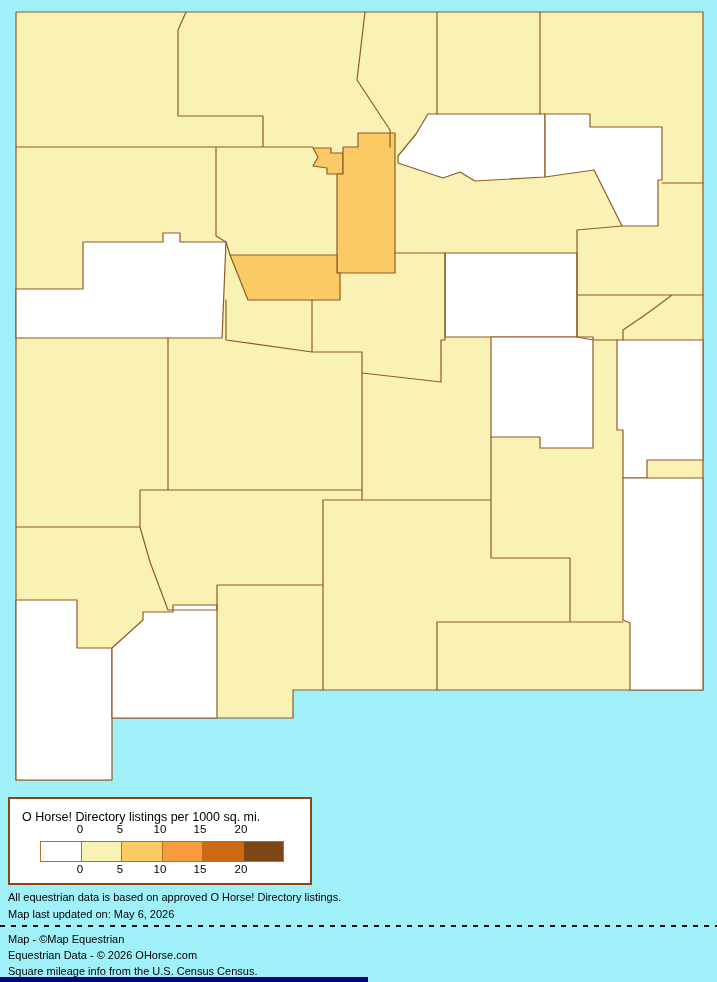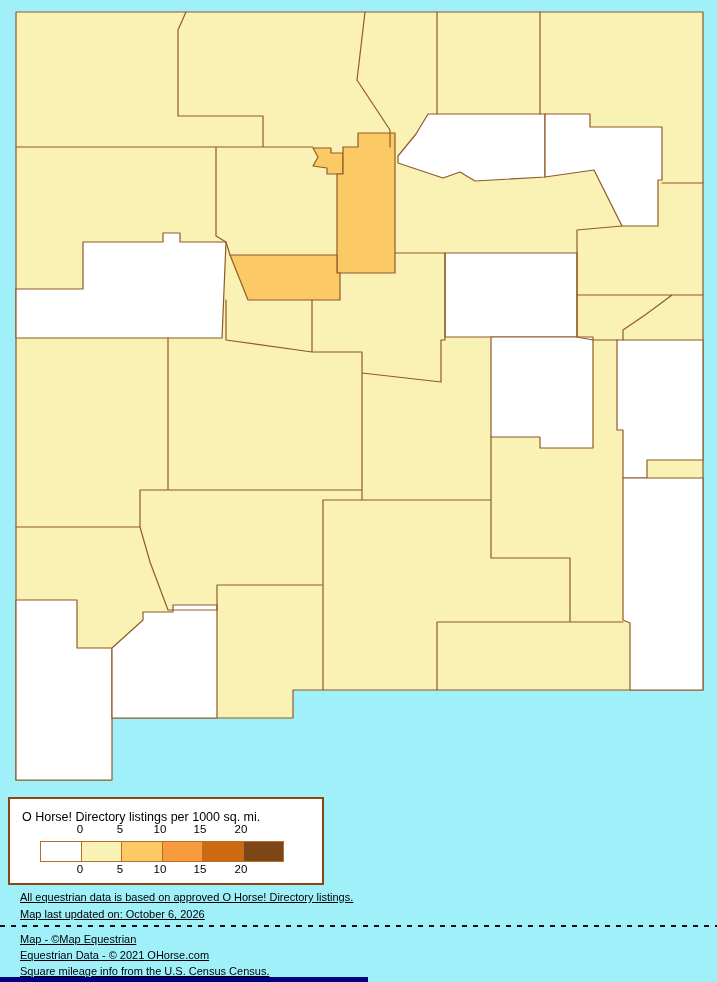--- a/index.html
+++ b/index.html
@@ -8,34 +8,34 @@
     background:#A0F0FA;
     font-family:"Liberation Sans","DejaVu Sans",sans-serif;
     color:#000;
   }
   svg{position:absolute;top:0;left:0;}
   .county-line{fill:none;stroke:#8F5B2B;stroke-width:1.2;stroke-linejoin:round;stroke-linecap:round;}
   .region{stroke:#8F5B2B;stroke-width:1.2;stroke-linejoin:round;}
   
   .legend-box{
     position:absolute;left:8px;top:797px;width:300px;height:84px;
-    background:#FFFFFF;border:2px solid #8B4513;padding-left:12px;
+    background:#FFFFFF;border:2px solid #8B4513;
   }
   .legend-title{position:absolute;left:12px;top:11px;font-size:12.5px;white-space:nowrap;}
   .tick-row span{position:absolute;transform:translateX(-50%);font-size:11.5px;}
   .tick-top{top:24px;}
   .tick-bottom{top:64px;}
   .color-bar{
     position:absolute;left:30px;top:42px;width:242px;height:19px;
     border:1px solid #B96E28;display:flex;
   }
   .color-bar .cell{flex:1 1 auto;border-right:1px solid #B96E28;}
   .color-bar .cell:last-child{border-right:none;}
   
-  .footer-line{position:absolute;left:20px;font-size:11px;white-space:nowrap;text-decoration:underline;}
+  .footer-line{position:absolute;left:8px;font-size:11px;white-space:nowrap;}
   .dash-sep{
     position:absolute;left:0;top:925px;width:717px;height:2px;
     background:repeating-linear-gradient(90deg,#111 0 5px,transparent 5px 11px);
   }
   .bottom-bar{position:absolute;left:0;top:977px;width:368px;height:5px;background:#000080;}
 </style>
 </head>
 <body>
 
 <svg width="717" height="790" viewBox="0 0 717 790">
@@ -127,18 +127,18 @@
   <div class="tick-row">
     <span class="tick-bottom" style="left:70px">0</span>
     <span class="tick-bottom" style="left:110px">5</span>
     <span class="tick-bottom" style="left:150px">10</span>
     <span class="tick-bottom" style="left:190px">15</span>
     <span class="tick-bottom" style="left:231px">20</span>
   </div>
 </div>
 
 <div class="footer-line" style="top:891px">All equestrian data is based on approved O Horse! Directory listings.</div>
-<div class="footer-line" style="top:908px">Map last updated on: October 6, 2026</div>
+<div class="footer-line" style="top:908px">Map last updated on: May 6, 2026</div>
 <div class="dash-sep"></div>
 <div class="footer-line" style="top:933px">Map - ©Map Equestrian</div>
-<div class="footer-line" style="top:949px">Equestrian Data - © 2021 OHorse.com</div>
+<div class="footer-line" style="top:949px">Equestrian Data - © 2026 OHorse.com</div>
 <div class="footer-line" style="top:965px">Square mileage info from the U.S. Census Census.</div>
 <div class="bottom-bar"></div>
 
 </body></html>

